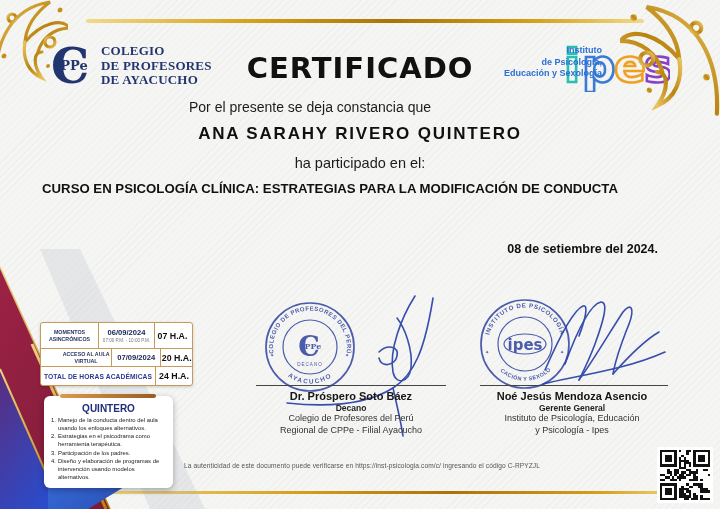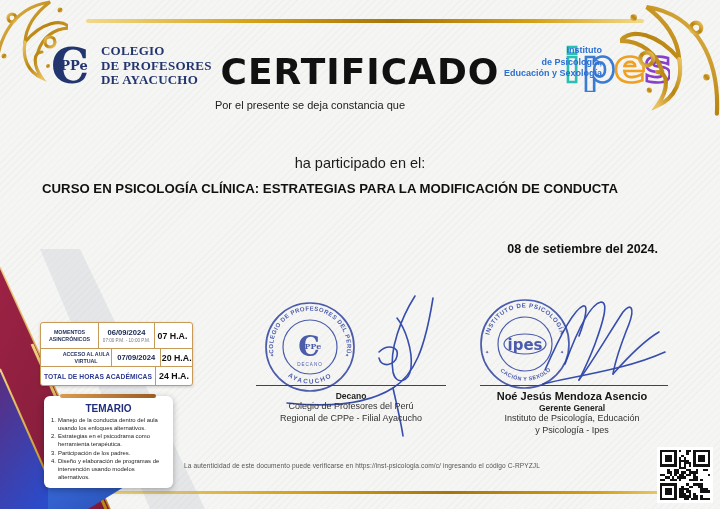--- a/index.html
+++ b/index.html
@@ -16,27 +16,27 @@
   .gold-line-top { left:86px; top:19px; width:558px; height:4px;
     background:linear-gradient(90deg,#f2d98a,#d4a017 30%,#a87408 55%,#d4a017 80%,#f2d98a); border-radius:2px; z-index:1;}
   .gold-line-bottom { left:92px; top:491px; width:596px; height:3px;
     background:linear-gradient(90deg,#f2d98a,#d4a017 35%,#a87408 60%,#d4a017 85%,#f2d98a); border-radius:2px; z-index:1;}
 
   
   .cpe-logo { left:48px; top:40px; display:flex; align-items:center; gap:7px; z-index:2; }
   .cpe-text { font-family:"Liberation Serif", serif; font-weight:bold; color:#23356e;
     font-size:13px; line-height:1.13; letter-spacing:0.2px; }
   .cert-title { left:0; top:51px; width:720px; text-align:center;
-    font-family:"DejaVu Sans", sans-serif; font-weight:800; font-size:36px;
+    font-family:"DejaVu Sans", sans-serif; font-weight:800; font-size:29px;
     letter-spacing:1px; color:#111; z-index:2; }
   .ipes-text { left:468px; top:45px; width:106px; text-align:right;
     font-size:9px; font-weight:bold; color:#2a6fd4; line-height:1.3; z-index:2;margin-left:28px; }
 
   
-  .intro { left:0; top:99px; width:620px; text-align:center; font-size:11px; color:#1c1c1c; z-index:2;}
+  .intro { left:0; top:99px; width:620px; text-align:center; font-size:14px; color:#1c1c1c; z-index:2;}
   .recipient { left:0; top:124px; width:720px; text-align:center; font-size:17px;
     font-weight:bold; letter-spacing:1.8px; color:#111; z-index:2;}
   .participation { left:0; top:155px; width:720px; text-align:center; font-size:14.5px; color:#1c1c1c; z-index:2;}
   .course-title { left:0; top:181px; width:660px; text-align:center; font-size:13.2px;
     font-weight:bold; color:#111; z-index:2;}
   .description { left:60px; top:200px; width:602px; font-size:12.4px; color:#151515;
     line-height:1.3; text-align:justify; z-index:2;}
   .issue-date { right:62px; top:242px; font-size:12.5px; font-weight:bold; color:#111; z-index:2;}
 
   
@@ -180,20 +180,21 @@
   <svg class="abs" style="left:560px;top:36px;" width="110" height="56" viewBox="0 0 110 56">
     <g font-family="DejaVu Sans, sans-serif" font-weight="bold" font-size="47" fill="none" stroke-width="2.6">
       <text x="4" y="46" stroke="#2bbfb3">i</text>
       <text x="22" y="46" stroke="#3a7bd5">p</text>
       <text x="54" y="46" stroke="#f0a020">e</text>
       <text x="84" y="46" stroke="#8a3fc9">s</text>
     </g>
   </svg>
 
   <div class="abs intro">Por el presente se deja constancia que</div>
+  <div class="abs recipient">ANA SARAHY RIVERO QUINTERO</div>
   <div class="abs participation">ha participado en el:</div>
   <div class="abs course-title">CURSO EN PSICOLOGÍA CLÍNICA: ESTRATEGIAS PARA LA MODIFICACIÓN DE CONDUCTA</div>
   <div class="abs issue-date">08 de setiembre del 2024.</div>
 
   <div class="abs schedule">
     <div class="row r1">
       <div class="cell c-label">MOMENTOS ASINCRÓNICOS</div>
       <div class="cell c-date">
         <div class="date-main">06/09/2024</div>
         <div class="date-time">07:00 P.M. - 10:00 P.M.</div>
@@ -208,21 +209,21 @@
       <div class="cell c-hours">20 H.A.</div>
     </div>
     <div class="row r3">
       <div class="total-label">TOTAL DE HORAS ACADÉMICAS</div>
       <div class="cell c-hours" style="flex:1;">24 H.A.</div>
     </div>
   </div>
 
   <div class="abs temario">
     <div class="temario-bar"></div>
-    <div class="temario-title">TEMARIO</div>
+    <div class="temario-title">QUINTERO</div>
     <div class="temario-item">
       <span class="num">1.</span>
       <span>Manejo de la conducta dentro del aula usando los enfoques alternativos.</span>
     </div>
     <div class="temario-item">
       <span class="num">2.</span>
       <span>Estrategias en el psicodrama como herramienta terapéutica.</span>
     </div>
     <div class="temario-item">
       <span class="num">3.</span>
@@ -289,20 +290,21 @@
       <path d="M 44,88 C 60,66 76,38 88,20 C 96,10 100,16 94,32 C 86,52 80,70 78,82"></path>
       <path d="M 78,82 C 94,64 110,48 124,40"></path>
       <path d="M 8,92 C 40,84 90,78 130,60"></path>
     </g>
   </svg>
 
   <div class="abs sig-line sig-line-left"></div>
   <div class="abs sig-line sig-line-right"></div>
 
   <div class="abs sig-block sig-block-left">
+    <div class="sig-name">Dr. Próspero Soto Báez</div>
     <div class="sig-role">Decano</div>
     <div class="sig-org">Colegio de Profesores del Perú</div>
     <div class="sig-org">Regional de CPPe - Filial Ayacucho</div>
   </div>
   <div class="abs sig-block sig-block-right">
     <div class="sig-name">Noé Jesús Mendoza Asencio</div>
     <div class="sig-role">Gerente General</div>
     <div class="sig-org">Instituto de Psicología, Educación</div>
     <div class="sig-org">y Psicología - Ipes</div>
   </div>

